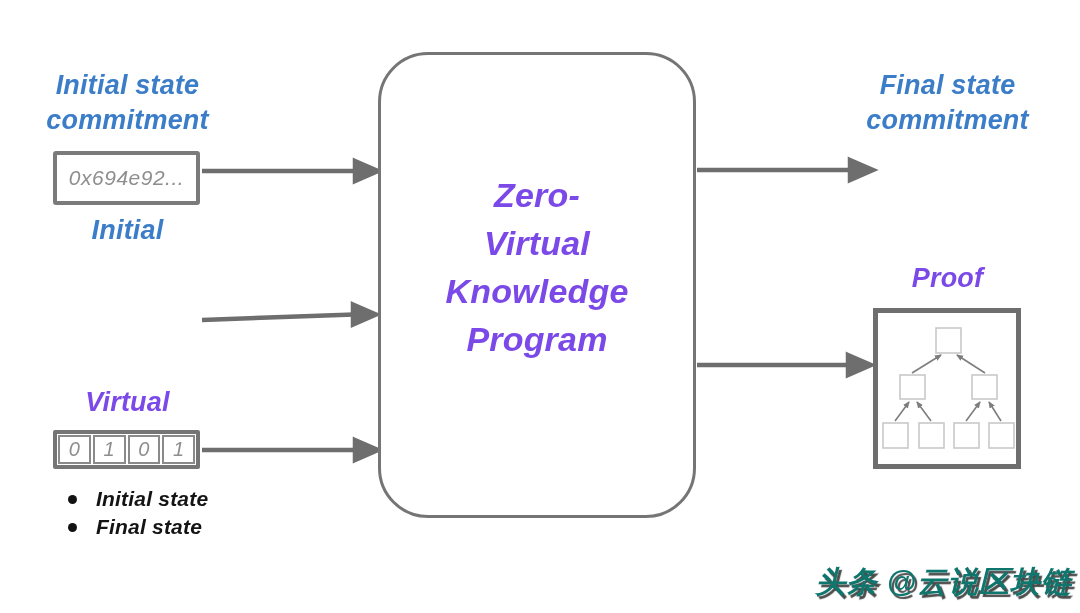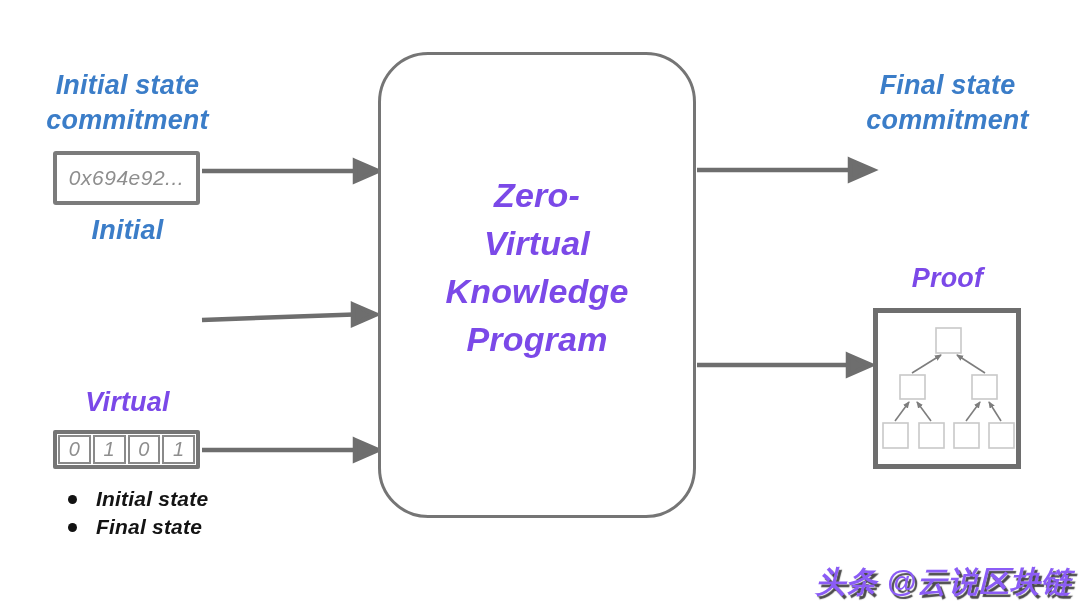--- a/index.html
+++ b/index.html
@@ -124,21 +124,21 @@
     background: #ffffff;
     display: flex;
     align-items: center;
     justify-content: center;
   }
 
   .watermark {
     right: 8px; bottom: 10px;
     font-size: 30px;
     font-weight: 700;
-    color: #8b5cf6;
+    color: #0f766e;
     text-shadow: 2.5px 2.5px 1px #4a4a4a;
     letter-spacing: 1px;
     white-space: nowrap;
   }
 </style>
 </head>
 <body>
 
 <div class="canvas">
 

